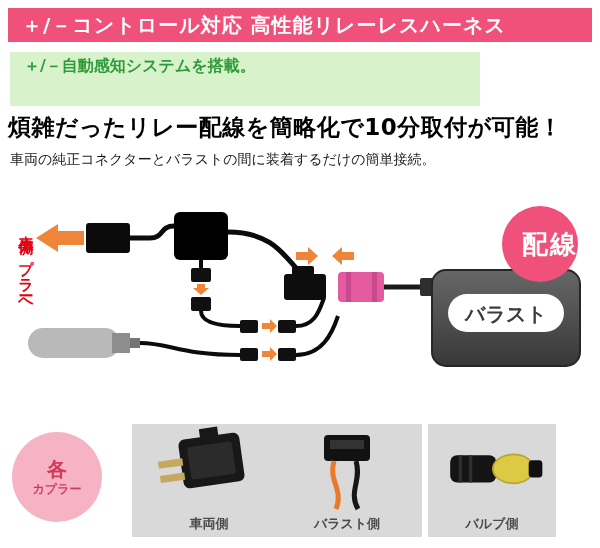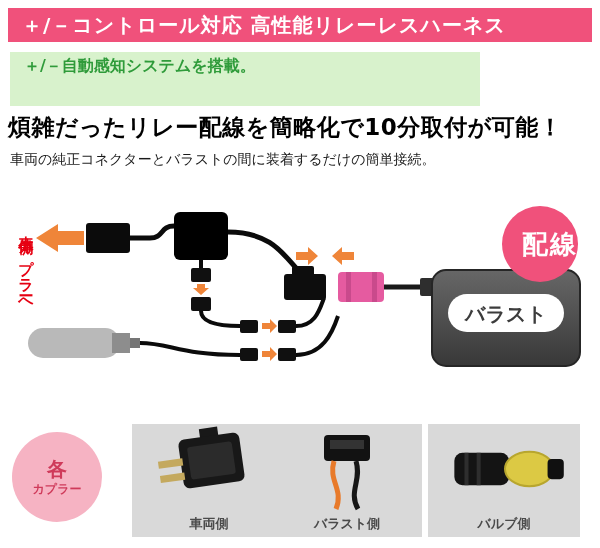--- a/index.html
+++ b/index.html
@@ -57,21 +57,21 @@
   .photo-card {
     position:absolute; top:424px; height:113px; background:#d9d9d9;
   }
   .photo-card svg { display:block; width:100%; height:88px; }
   .photo-caption {
     position:absolute; bottom:4px; left:0; width:100%;
     text-align:center; font-size:13px; color:#4a4a4a; font-weight:bold;
   }
   .card1 { left:112px; width:154px;margin-left:20px; }
   .card2 { left:272px; width:150px; }
-  .card3 { left:428px; width:152px; }
+  .card3 { left:428px; width:128px; }
 </style>
 </head>
 <body>
 
 <div class="page">
 
   <div class="banner">
     <span>＋/－コントロール対応 高性能リレーレスハーネス</span>
   </div>
 

